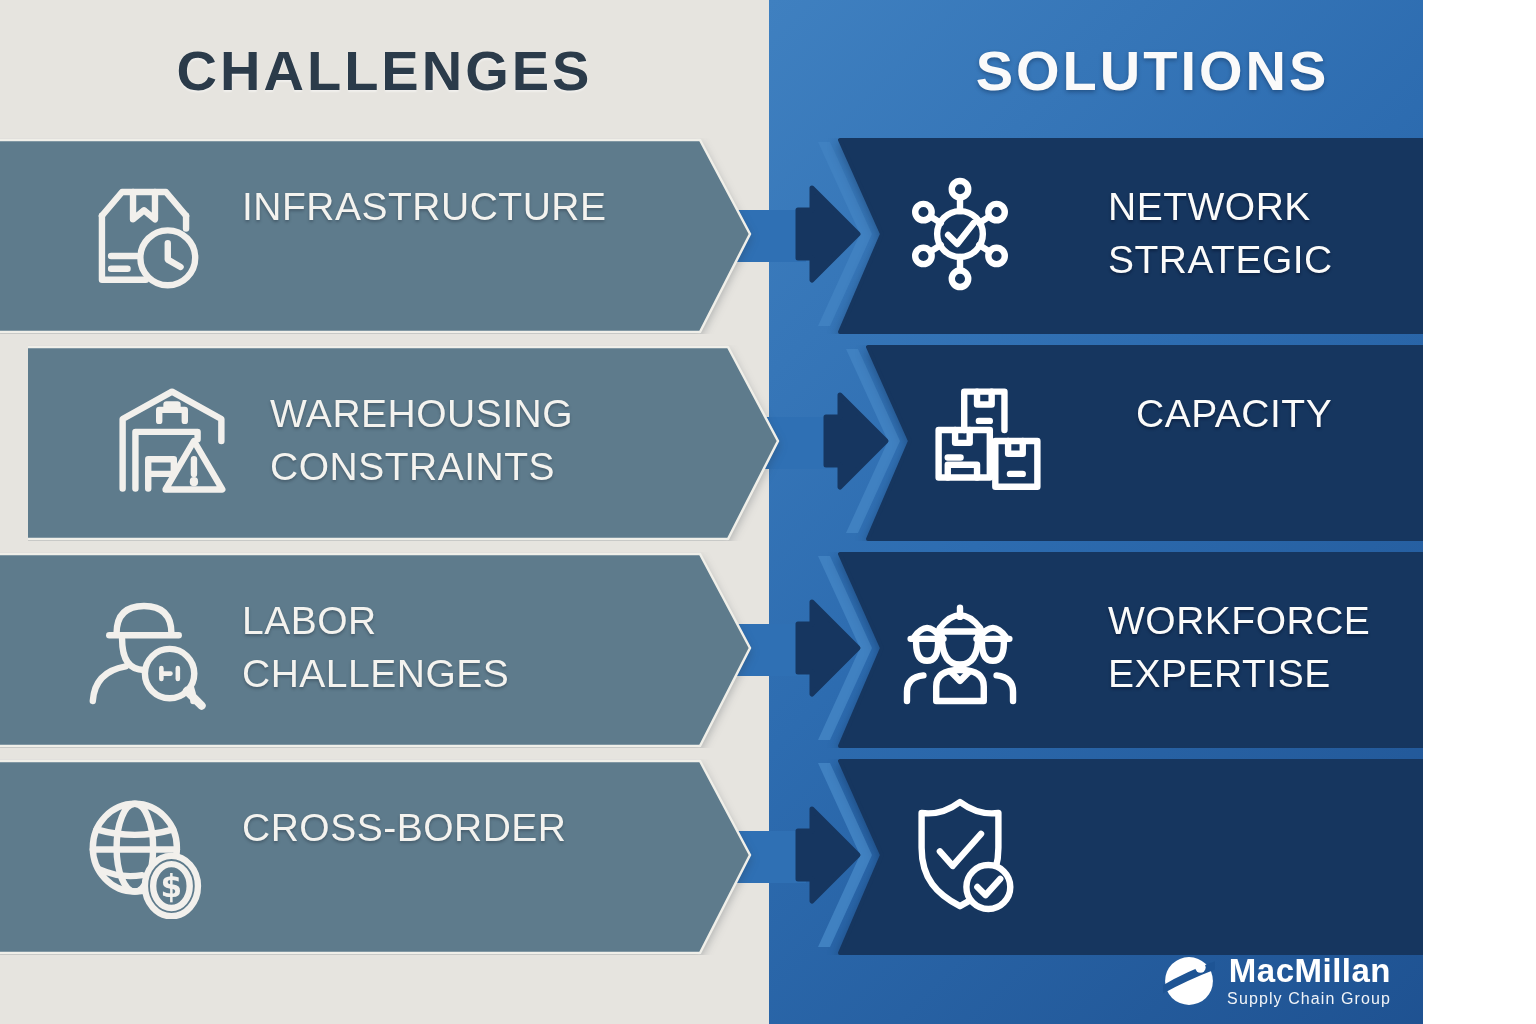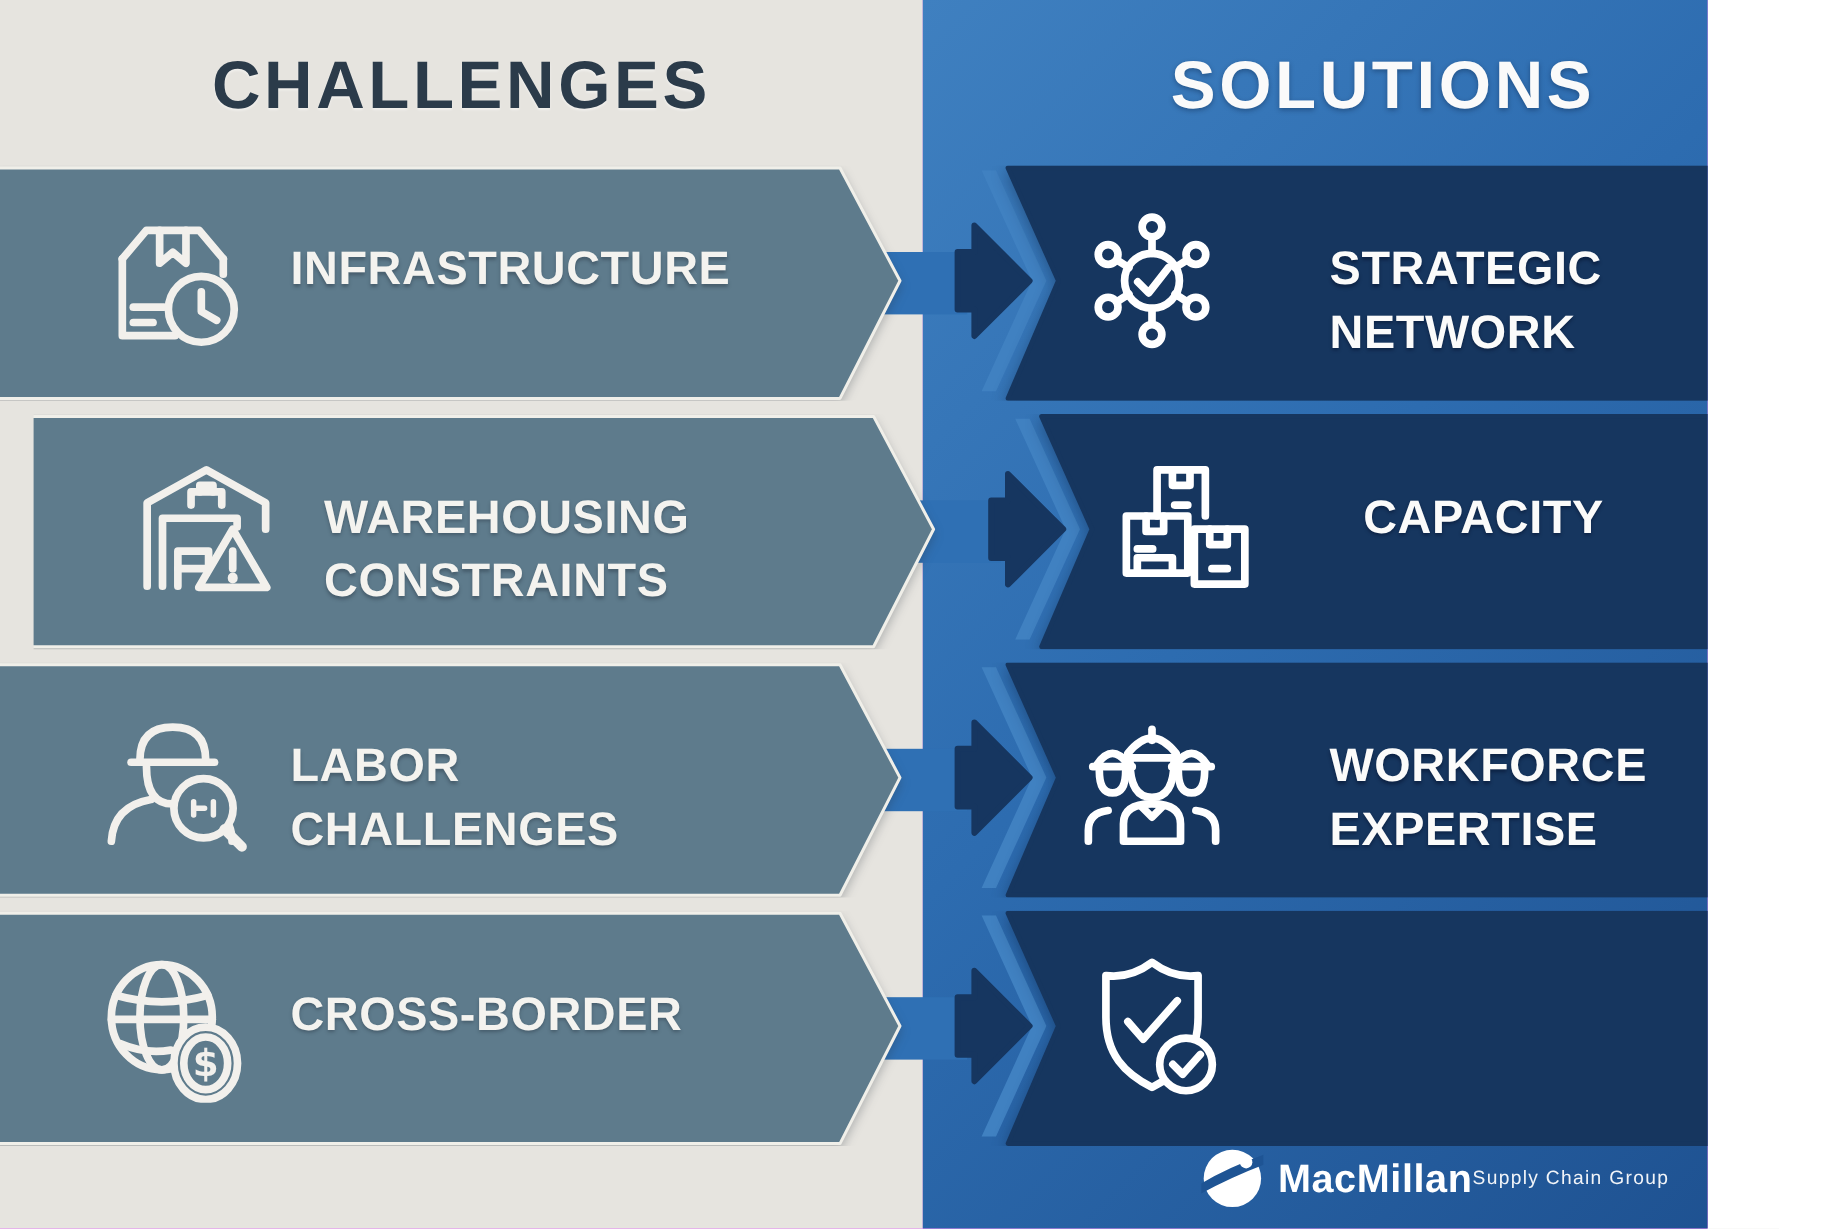--- a/index.html
+++ b/index.html
@@ -18,26 +18,26 @@
   .row{position:absolute;left:0;width:1536px;height:196px;}
   .row-shapes{position:absolute;left:0;top:0;width:1536px;height:196px;}
   .challenge-shape{filter:drop-shadow(0 4px 4px rgba(40,50,60,.28));}
   .solution-shape{filter:drop-shadow(0 4px 6px rgba(0,15,40,.35));}
   .icon-box{position:absolute;top:32px;width:128px;height:128px;}
   .challenge-icon{left:80px;}
   .solution-icon{left:896px;}
   .icon-box svg{width:128px;height:128px;}
   .ic{fill:none;stroke:#f2f0ec;stroke-width:7;stroke-linecap:round;stroke-linejoin:round;}
   .ic-sol{fill:none;stroke:#ffffff;stroke-width:7;stroke-linecap:round;stroke-linejoin:round;}
-  .label{position:absolute;top:60px;font-size:39px;font-weight:bold;
+  .label{position:absolute;top:42px;font-size:39px;font-weight:normal;
     letter-spacing:.5px;line-height:53px;text-transform:uppercase;}
   .challenge-label{left:242px;color:#f4f3ef;text-shadow:0 2px 3px rgba(35,48,60,.4);}
   .solution-label{left:1108px;color:#fbfbfa;text-shadow:0 2px 3px rgba(0,12,35,.45);}
   #logo{position:absolute;right:32px;bottom:16px;display:flex;align-items:center;gap:12px;}
-  #logo-text{display:flex;align-items:center;}
+  #logo-text{display:flex;flex-direction:column;align-items:flex-end;}
   #logo-name{font-size:33px;font-weight:bold;color:#ffffff;line-height:34px;letter-spacing:.5px;}
   #logo-tagline{font-size:16px;color:#f1f4f8;letter-spacing:1.1px;margin-top:2px;}
 </style>
 </head>
 <body>
 
 <div id="stage">
   <div id="left-panel"></div>
   <div id="right-panel"></div>
 
@@ -79,22 +79,22 @@
           <circle cx="30" cy="46" r="9"></circle>
         <path d="M91,58 L102,51"></path>
           <circle cx="110" cy="46" r="9"></circle>
         <path d="M49,82 L38,89"></path>
           <circle cx="30" cy="94" r="9"></circle>
         <path d="M91,82 L102,89"></path>
           <circle cx="110" cy="94" r="9"></circle>
       </svg>
     </div>
     <div class="label solution-label">
+      <div>NETWORK</div>
       <div>STRATEGIC</div>
-      <div>NETWORK</div>
     </div>
   </div>
 
   <div class="row" style="top:345px;margin-left:28px;">
     <svg class="row-shapes" viewBox="0 0 1536 196">
       <rect x="700" y="72" width="106" height="52" fill="#2f70b4"></rect>
       <path class="challenge-shape" d="M-6,2 H700 L750,96 L700,194 H-6 Z" fill="#5e7b8c" stroke="#f0efe9" stroke-width="2.5" stroke-linejoin="round"></path>
       <path d="M818,4 L830,4 L872,96 L830,188 L818,188 L860,96 Z" fill="#4081c1"></path>
       <path class="solution-shape" d="M840,2 L1536,2 L1536,194 L840,194 L882,96 Z" fill="#16365f" stroke="#16365f" stroke-width="4" stroke-linejoin="round"></path>
       <path d="M798,72 L812,72 L812,50 L858,96 L812,142 L812,120 L798,120 Z" fill="#163660" stroke="#163660" stroke-width="5" stroke-linejoin="round"></path>

